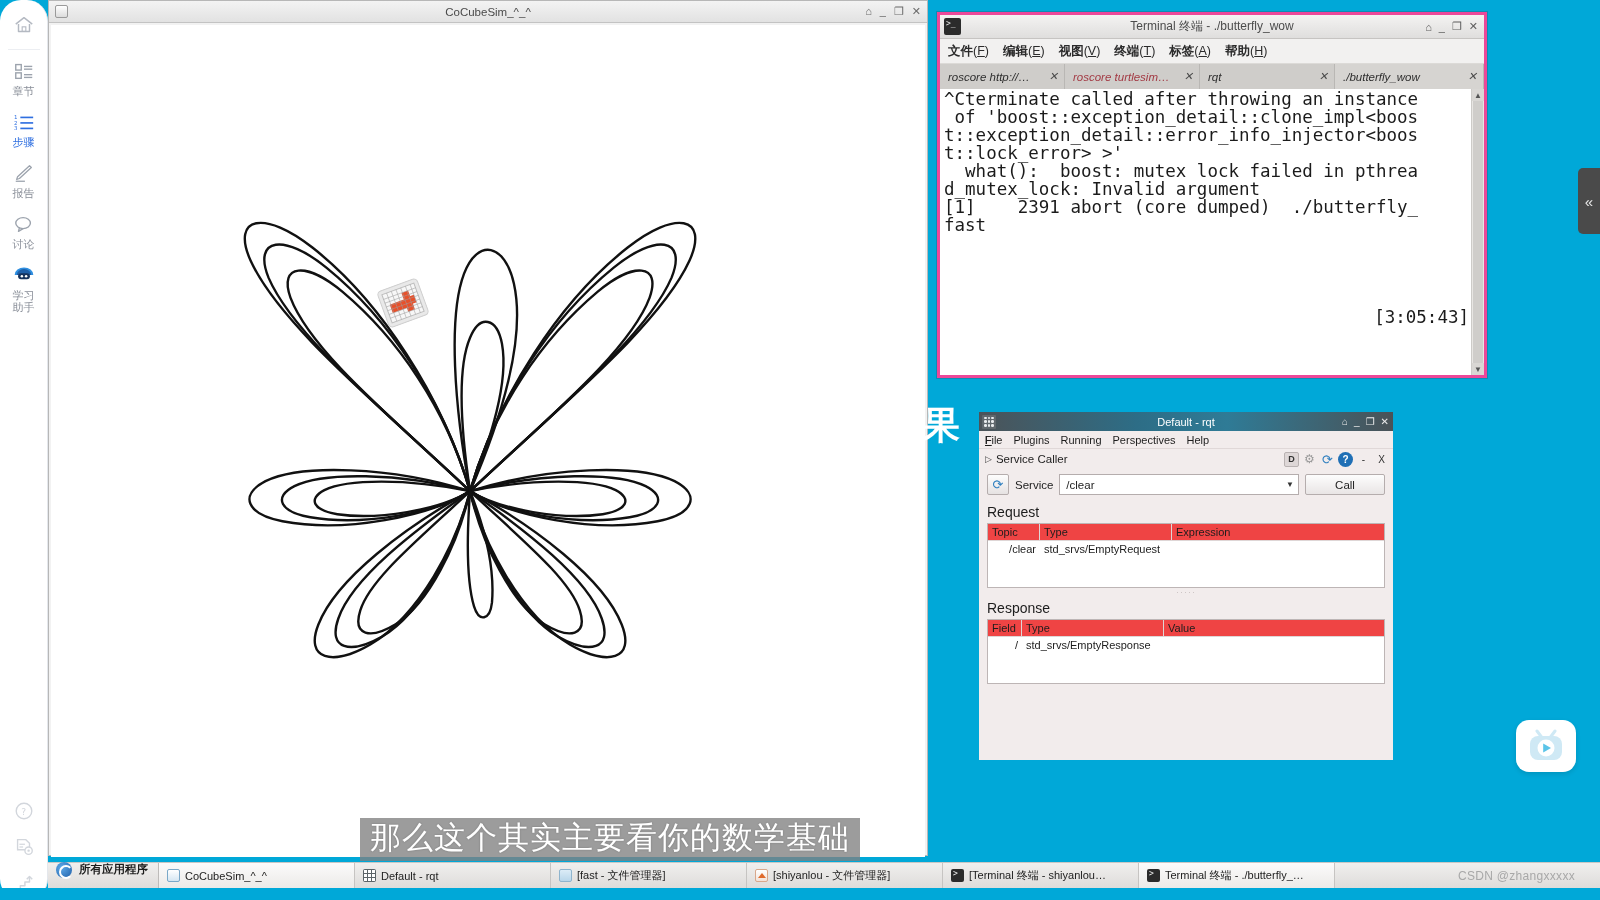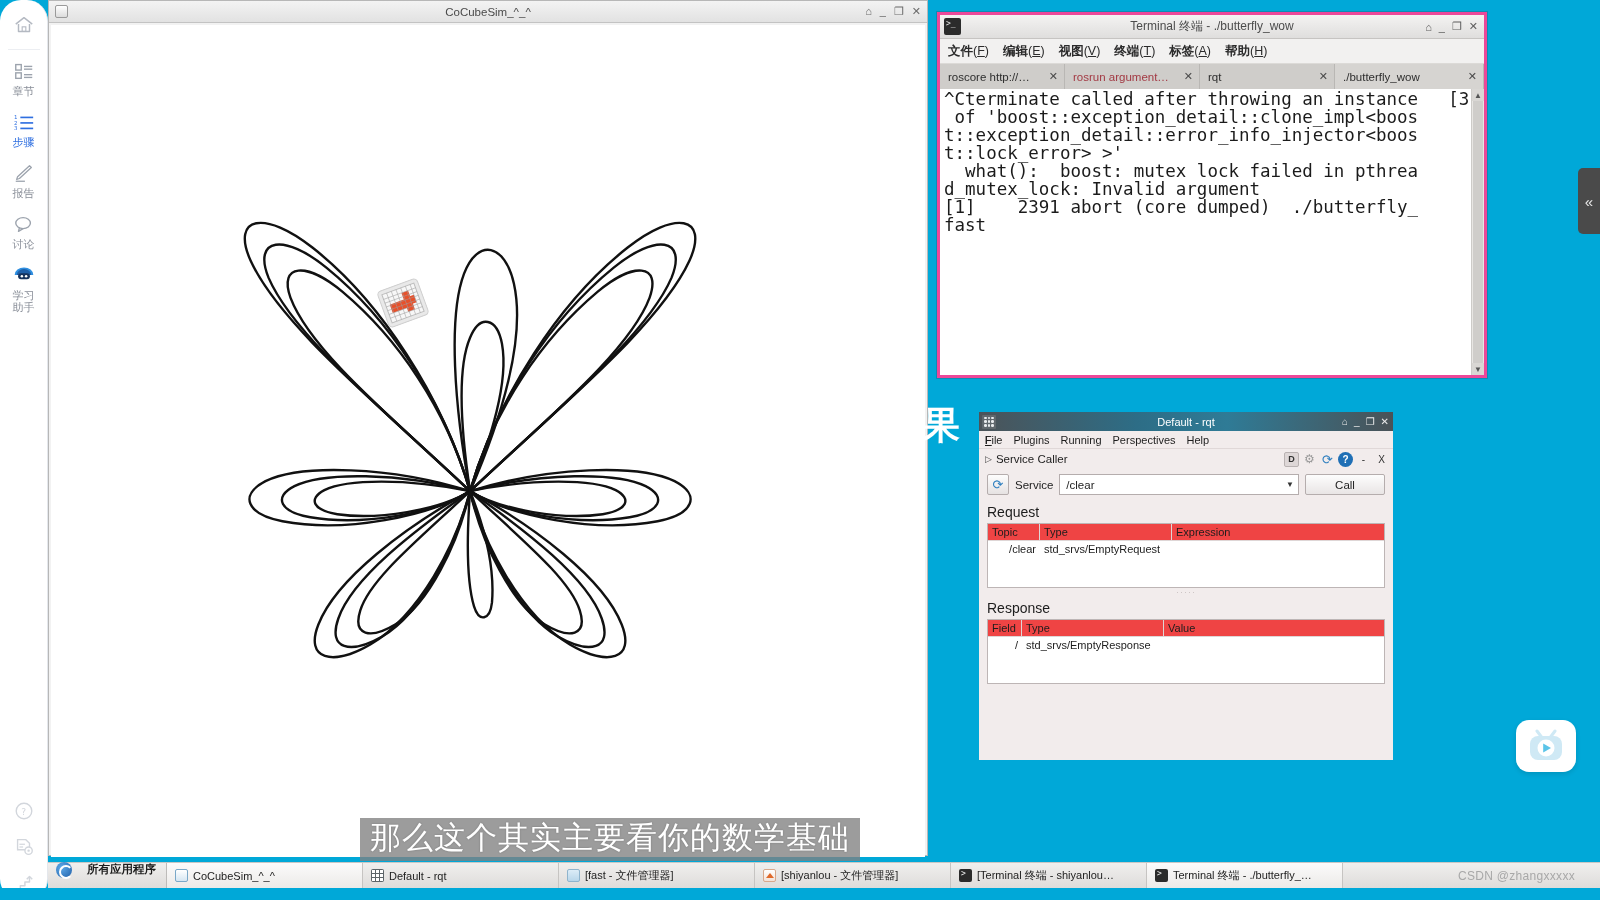--- a/index.html
+++ b/index.html
@@ -112,21 +112,21 @@
   }
   .term-menubar span { cursor: pointer; }
   .term-menubar u { text-decoration: underline; }
   .term-tabs {
     height: 25px; flex: 0 0 25px; display: flex; align-items: stretch;
     background: #d8d6d3; font-size: 11.5px;
   }
   .tterm-tab {
     display: flex; align-items: center; justify-content: space-between;
     padding: 0 6px 0 8px; border-right: 1px solid #b9b7b4;
-    background: #cfcdca; color: #2e2e2e; cursor: pointer; min-width: 60px;
+    background: #cfcdca; color: #2e2e2e; cursor: pointer; min-width: 60px; font-style: italic;
   }
   .tterm-tab.warn { color: #a33a44; }
   .tterm-tab.active { background: #d6d4d1; gap: 20px; }
   .tterm-tab .tabx { margin-left: 12px; color: #4a4a4a; font-size: 11px; }
   .term-body {
     flex: 1 1 auto; background: #ffffff; position: relative;
     overflow: hidden; display: flex;
   }
   .term-text {
     flex: 1 1 auto;
@@ -270,21 +270,21 @@
   }
 
   
   .taskbar {
     position: absolute; left: 48px; bottom: 12px; width: 1552px; height: 26px;
     background: linear-gradient(#f0efee,#dedcda);
     border-top: 1px solid #c9c7c5;
     display: flex; align-items: stretch; z-index: 10;
   }
   .tb-start {
-    display: flex; align-items: center; gap: 15px; padding: 0 10px 12px 8px;
+    display: flex; align-items: center; gap: 7px; padding: 0 10px 12px 8px;
     border-right: 1px solid #bdbbb9; font-size: 11.5px; color: #1d1d1d;
     cursor: pointer; font-weight: bold;
   }
   .start-glyph {
     width: 16px; height: 16px; border-radius: 50%;
     background: radial-gradient(circle at 35% 35%, #5fa9e8, #1f5fa8);
     position: relative;
   }
   .start-glyph::after {
     content: ""; position: absolute; left: 3px; top: 3px; width: 10px; height: 10px;
@@ -536,35 +536,35 @@
         <span><b>标签</b>(<u>A</u>)</span>
         <span><b>帮助</b>(<u>H</u>)</span>
       </div>
 
       <div class="term-tabs">
         <div class="tterm-tab" style="width:125px">
           <span>roscore http://…</span>
           <span class="tabx">✕</span>
         </div>
         <div class="tterm-tab warn" style="width:135px">
-          <span>rosrun argument…</span>
+          <span>roscore turtlesim…</span>
           <span class="tabx">✕</span>
         </div>
         <div class="tterm-tab" style="width:135px">
           <span>rqt</span>
           <span class="tabx">✕</span>
         </div>
         <div class="tterm-tab active" style="flex:1 1 auto">
           <span>./butterfly_wow</span>
           <span class="tabx">✕</span>
         </div>
       </div>
 
       <div class="term-body">
-        <div style="flex:1 1 auto; display:flex; flex-direction:row; overflow:hidden;gap:24px;">
+        <div style="flex:1 1 auto; display:flex; flex-direction:column; overflow:hidden;gap:24px;">
           <div class="term-text">^Cterminate called after throwing an instance
  of 'boost::exception_detail::clone_impl&lt;boos
 t::exception_detail::error_info_injector&lt;boos
 t::lock_error&gt; &gt;'
   what():  boost: mutex lock failed in pthrea
 d_mutex_lock: Invalid argument
 [1]    2391 abort (core dumped)  ./butterfly_
 fast</div>
           <div class="term-text term-clock">[3:05:43]</div>
         </div>

